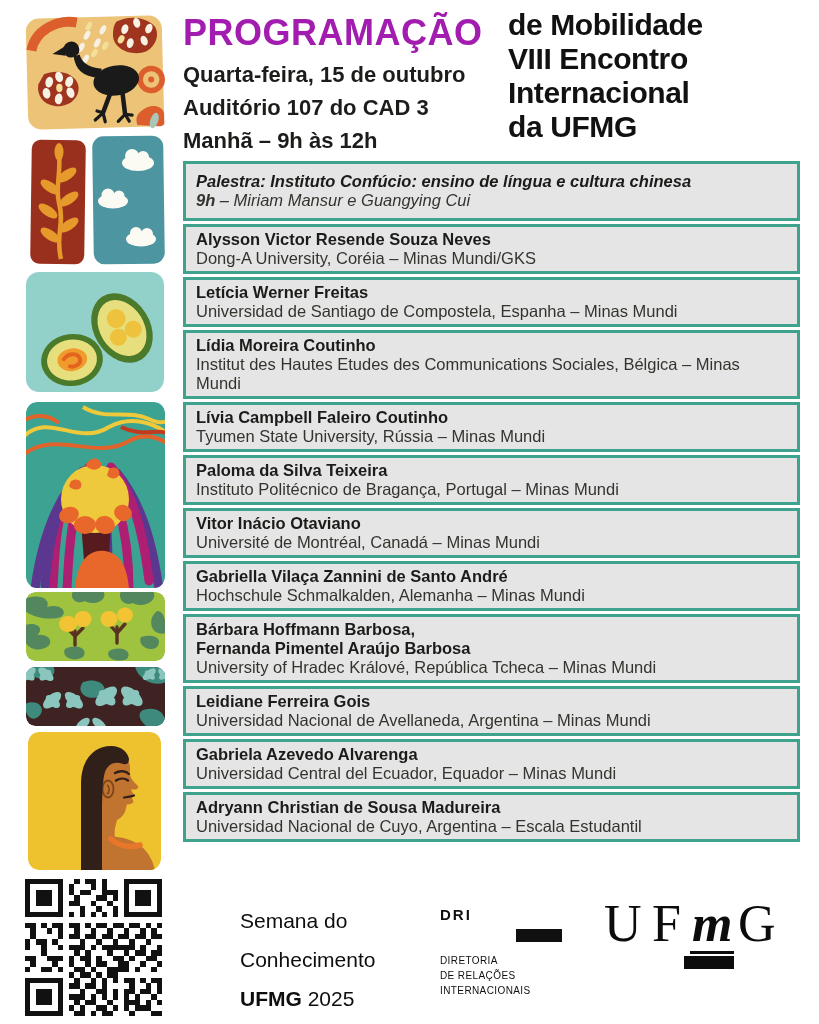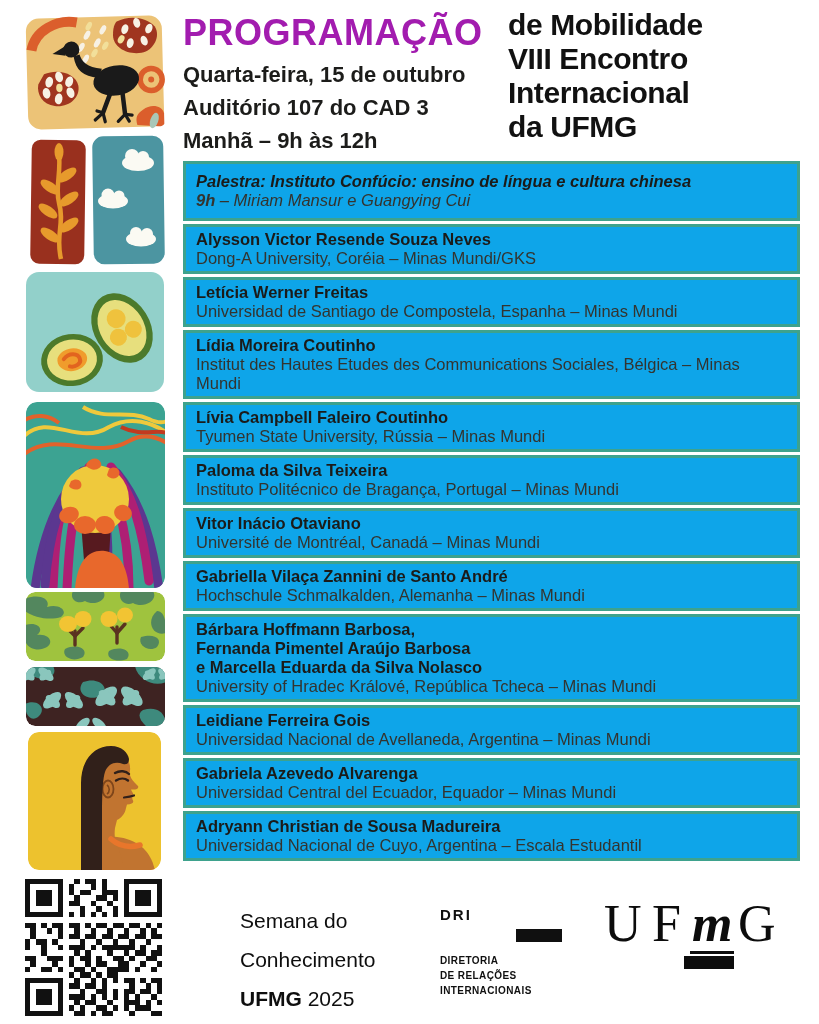--- a/index.html
+++ b/index.html
@@ -18,36 +18,36 @@
   }
   .details{left:183px;top:58px;font-size:22px;font-weight:bold;line-height:33px;color:#1c1c1a;}
   .event-title{left:508px;top:8px;font-size:30px;font-weight:bold;line-height:34px;letter-spacing:-.4px;color:#111;}
 
   
   .schedule{
     left:183px;top:161px;width:617px;
     display:flex;flex-direction:column;gap:3px;
   }
   .card{
-    border:3px solid #3EA28D;background:#0ea5e9;
+    border:3px solid #3EA28D;background:#e5e5e5;
     padding:3px 10px;box-sizing:border-box;
     font-size:16.5px;line-height:19px;
   }
   .card.palestra{padding:8px 10px;}
   .nm{font-weight:bold;color:#1b1b19;}
   .aff{color:#34342f;}
   .it{font-style:italic;}
   .b{font-weight:bold;}
 
   
   .semana{left:240px;top:901px;font-size:21px;line-height:39px;color:#0e0e0e;}
   .dri{left:440px;top:906px;width:122px;color:#101010;}
   .dri .acr{font-size:15px;font-weight:bold;letter-spacing:2px;}
   .dri .bar{width:46px;height:13px;background:#101010;margin:6px 0 0 auto;}
-  .dri .dept{margin-top:11px;font-size:10px;font-weight:bold;line-height:15px;letter-spacing:.4px;}
+  .dri .dept{margin-top:11px;font-size:10px;font-weight:normal;line-height:15px;letter-spacing:.4px;}
   .ufmg{left:604px;top:898px;width:180px;height:75px;font-family:"Liberation Serif","DejaVu Serif",serif;color:#0c0c0c;}
   .ufmg .ltr{position:absolute;top:0;font-size:52px;line-height:52px;}
   .ufmg .l0{left:0;}
   .ufmg .l1{left:48px;}
   .ufmg .l2{left:86px;font-style:italic;font-weight:bold;border-bottom:3px solid #0c0c0c;padding:0 2px 1px 2px;}
   .ufmg .l3{left:134px;}
   .ufmg .bar{position:absolute;left:80px;top:58px;width:50px;height:13px;background:#0c0c0c;}
 </style>
 </head>
 <body>
@@ -380,21 +380,20 @@
     <div class="nm">Vitor Inácio Otaviano</div>
     <div class="aff">Université de Montréal, Canadá – Minas Mundi</div>
   </div>
   <div class="card">
     <div class="nm">Gabriella Vilaça Zannini de Santo André</div>
     <div class="aff">Hochschule Schmalkalden, Alemanha – Minas Mundi</div>
   </div>
   <div class="card">
     <div class="nm">Bárbara Hoffmann Barbosa,</div>
     <div class="nm">Fernanda Pimentel Araújo Barbosa</div>
-    <div class="nm">e Marcella Eduarda da Silva Nolasco</div>
     <div class="aff">University of Hradec Králové, República Tcheca – Minas Mundi</div>
   </div>
   <div class="card">
     <div class="nm">Leidiane Ferreira Gois</div>
     <div class="aff">Universidad Nacional de Avellaneda, Argentina – Minas Mundi</div>
   </div>
   <div class="card">
     <div class="nm">Gabriela Azevedo Alvarenga</div>
     <div class="aff">Universidad Central del Ecuador, Equador – Minas Mundi</div>
   </div>

